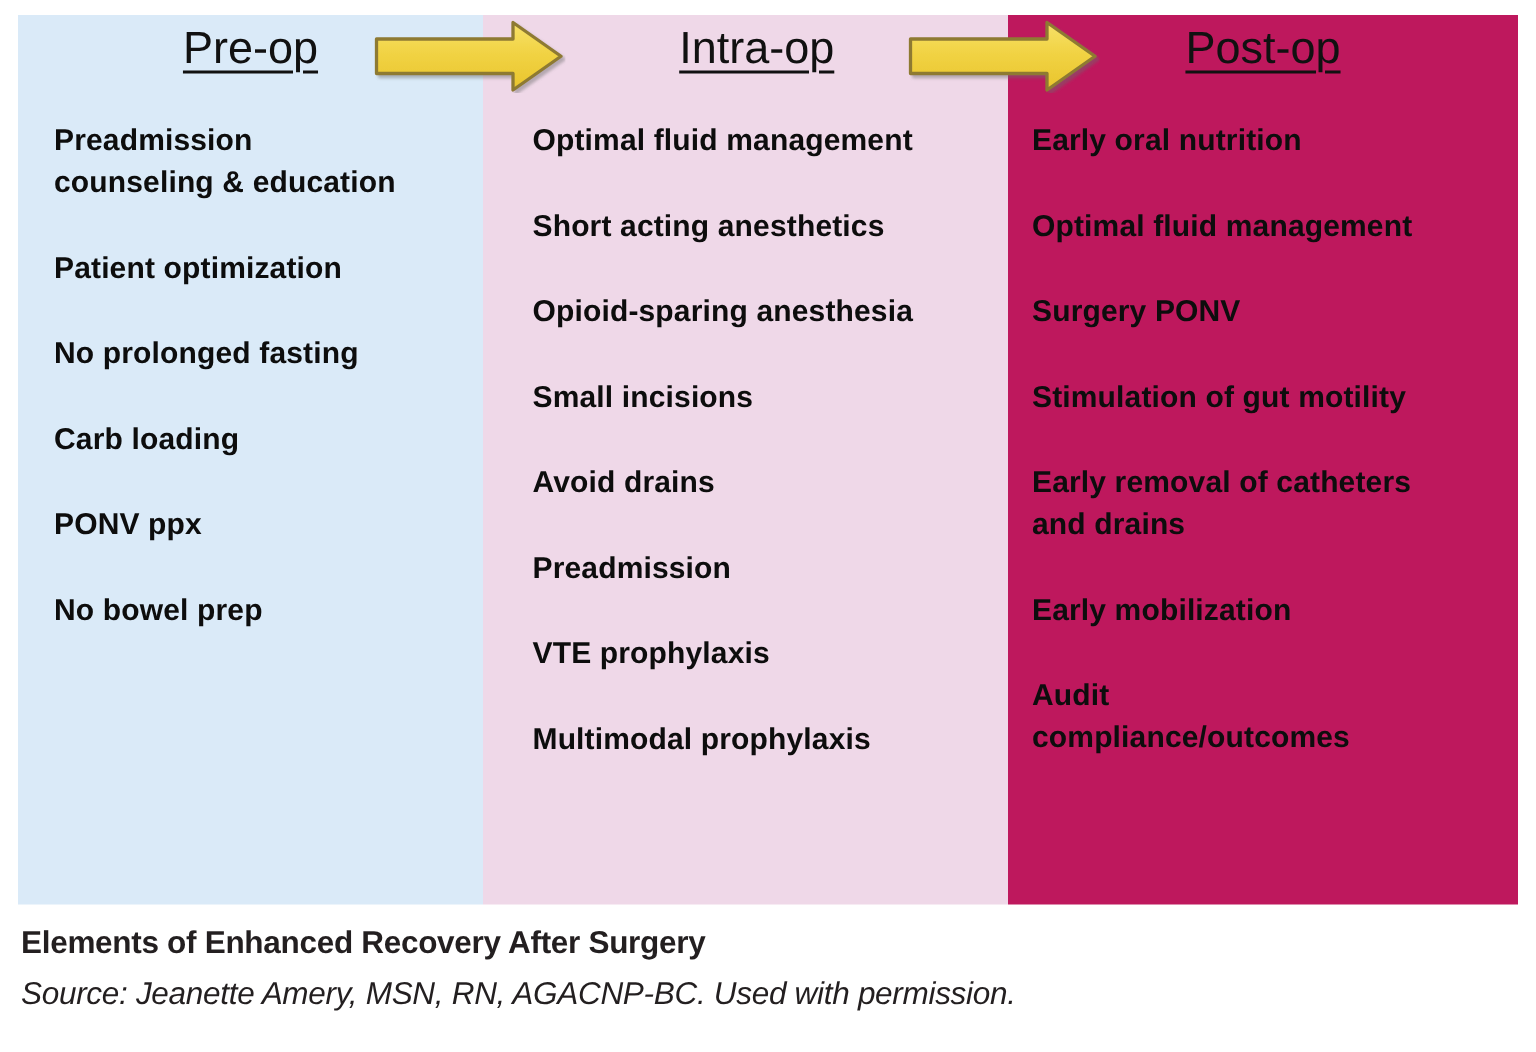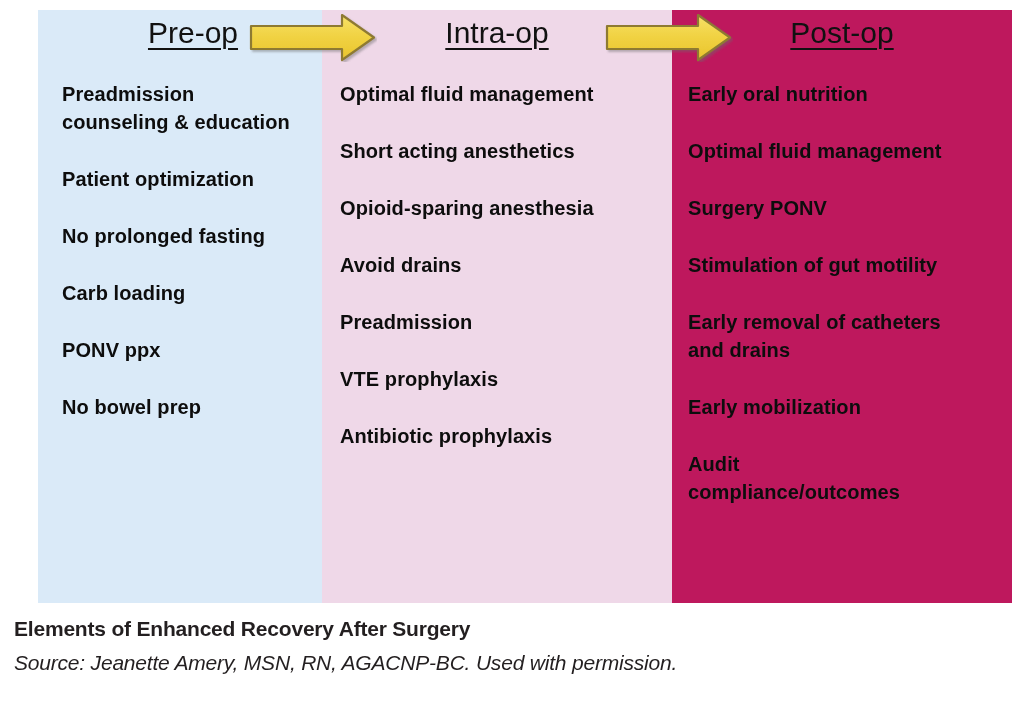--- a/index.html
+++ b/index.html
@@ -15,22 +15,22 @@
     position: absolute;
     left: 0; top: 0;
     width: 1024px; height: 701px;
     background: #ffffff;
   }
   .col {
     position: absolute;
     top: 10px;
     height: 593px;
   }
-  .col-preop  { left: 12px;  width: 310px; margin-left: 26px; }
-  .col-intraop{ left: 322px; width: 350px; }
+  .col-preop  { left: 12px;  width: 310px; }
+  .col-intraop{ left: 322px; width: 350px; padding-left: 15px; }
   .col-postop { left: 672px; width: 340px; }
   .col-title {
     display: block;
     text-align: center;
     font-size: 30px;
     font-weight: 400;
     color: #111111;
     text-decoration: underline;
     text-underline-offset: 5px;
     text-decoration-thickness: 2px;
@@ -99,24 +99,25 @@
       <li class="item">No bowel prep</li>
     </ul>
   </div>
 
   <div class="col col-intraop" style="background:#efd8e8;">
     <span class="col-title">Intra-op</span>
     <ul class="items">
       <li class="item">Optimal fluid management</li>
       <li class="item">Short acting anesthetics</li>
       <li class="item">Opioid-sparing anesthesia</li>
+      <li class="item">Small incisions</li>
       <li class="item">Avoid drains</li>
       <li class="item">Preadmission</li>
       <li class="item">VTE prophylaxis</li>
-      <li class="item">Antibiotic prophylaxis</li>
+      <li class="item">Multimodal prophylaxis</li>
     </ul>
   </div>
 
   <div class="col col-postop" style="background:#be185d;">
     <span class="col-title">Post-op</span>
     <ul class="items">
       <li class="item">Early oral nutrition</li>
       <li class="item">Optimal fluid management</li>
       <li class="item">Surgery PONV</li>
       <li class="item">Stimulation of gut motility</li>

